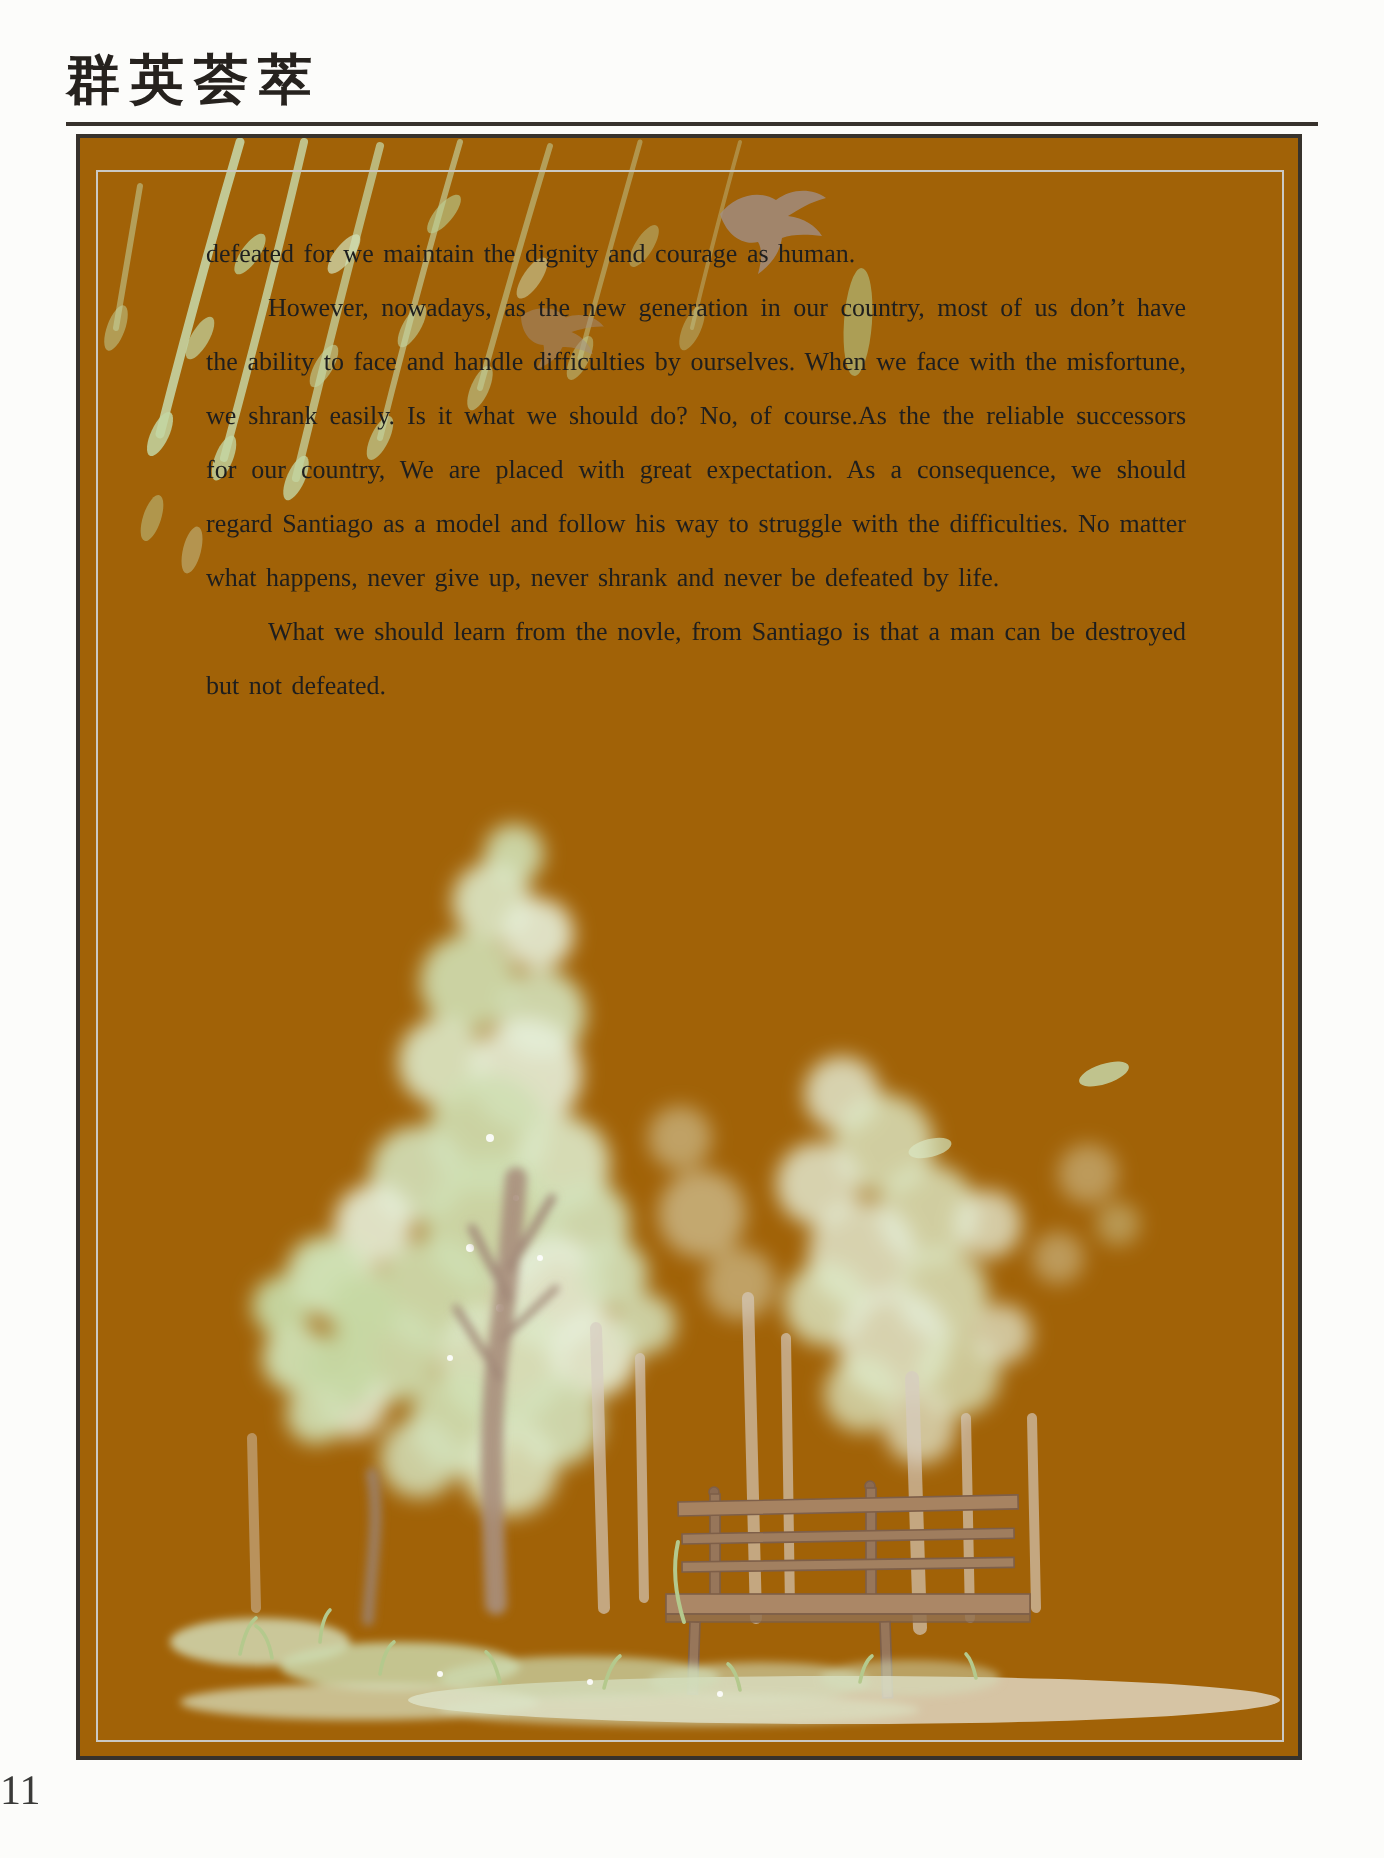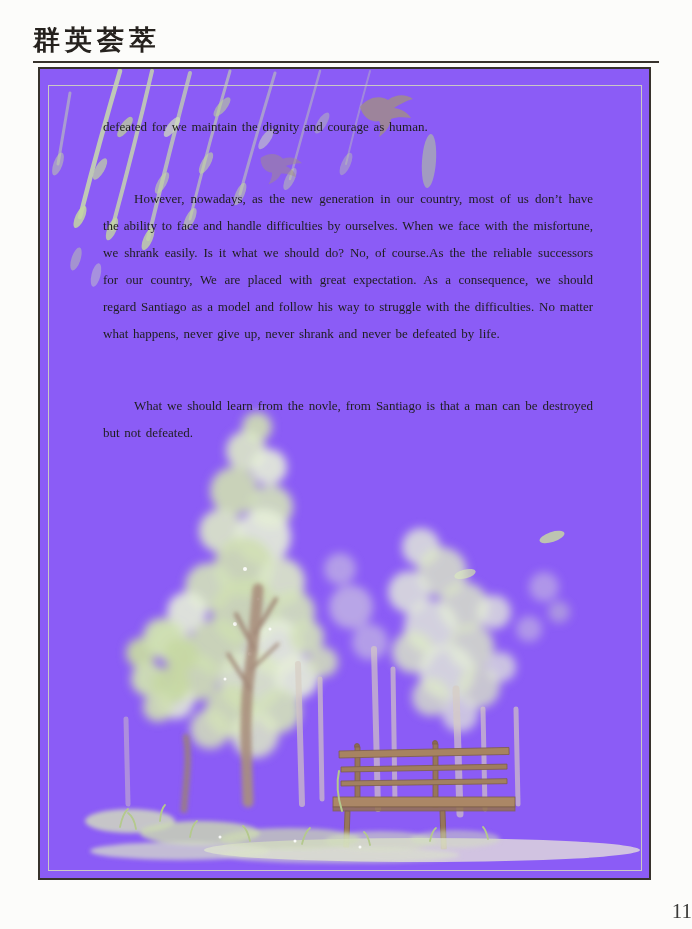--- a/index.html
+++ b/index.html
@@ -16,44 +16,43 @@
     font-size:27px; font-weight:700; letter-spacing:5px;
     color:#26221e; font-family:"Liberation Serif", serif;
   }
   .title-rule {
     position:absolute; left:33px; top:61px; width:626px; height:2px;
     background:#37322c;
   }
 
   .frame {
     position:absolute; left:38px; top:67px; width:613px; height:813px;
-    border:2px solid #37322c; background:#8b5cf6;
+    border:2px solid #37322c; background:#a16207;
   }
   .inner-border {
     position:absolute; left:8px; right:7px; top:16px; bottom:7px;
     border:1px solid #cac9c4; pointer-events:none; z-index:3;
   }
 
   .decor-svg {
     position:absolute; left:0; top:0; width:609px; height:809px; z-index:1;
   }
 
   .essay {
     position:absolute; left:63px; top:44px; width:490px; z-index:2;
     font-size:13px; line-height:27px; text-align:justify;
     color:#1e1e1e; word-spacing:1.5px;
   }
   .essay p { margin:0; }
-  .essay p.indented { text-indent:31px;margin-top:45px; }
+  .essay p.indented { text-indent:31px; }
 
   .page-number {
     position:absolute; left:0; top:883px; width:692px;
-    text-align:right; font-size:21px; color:#3a3a38;
+    text-align:left; font-size:21px; color:#3a3a38;
     font-family:"Liberation Serif", serif;
-    margin-top:16px;
   }
 </style>
 </head>
 <body>
 
 <div class="page">
 
   <h1 class="page-title">群英荟萃</h1>
   <div class="title-rule"></div>
 

